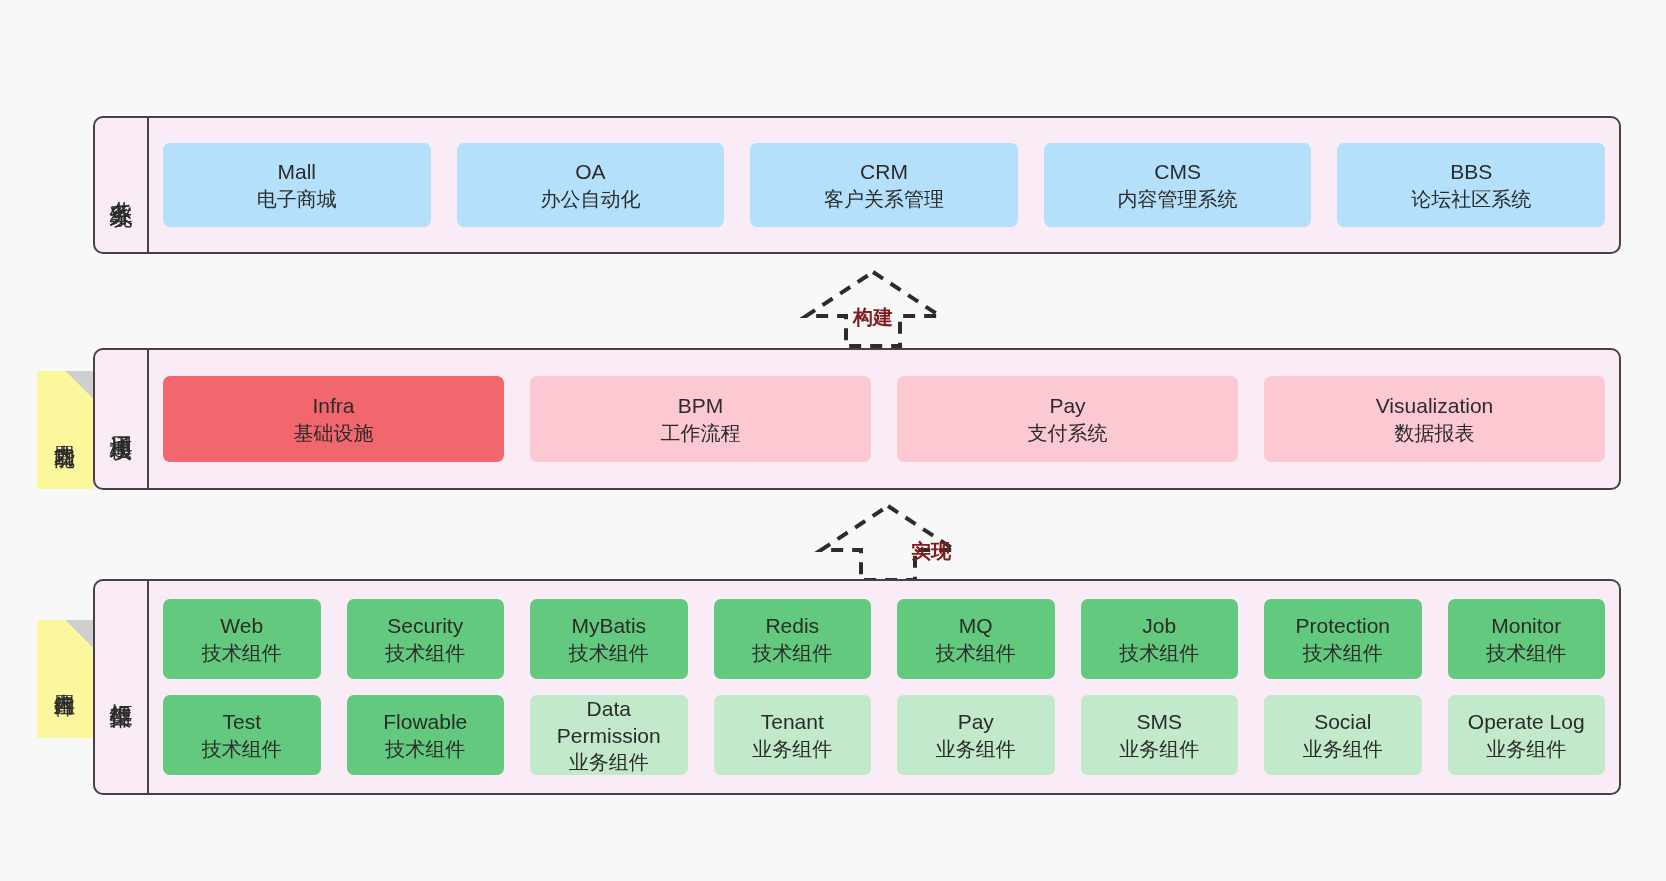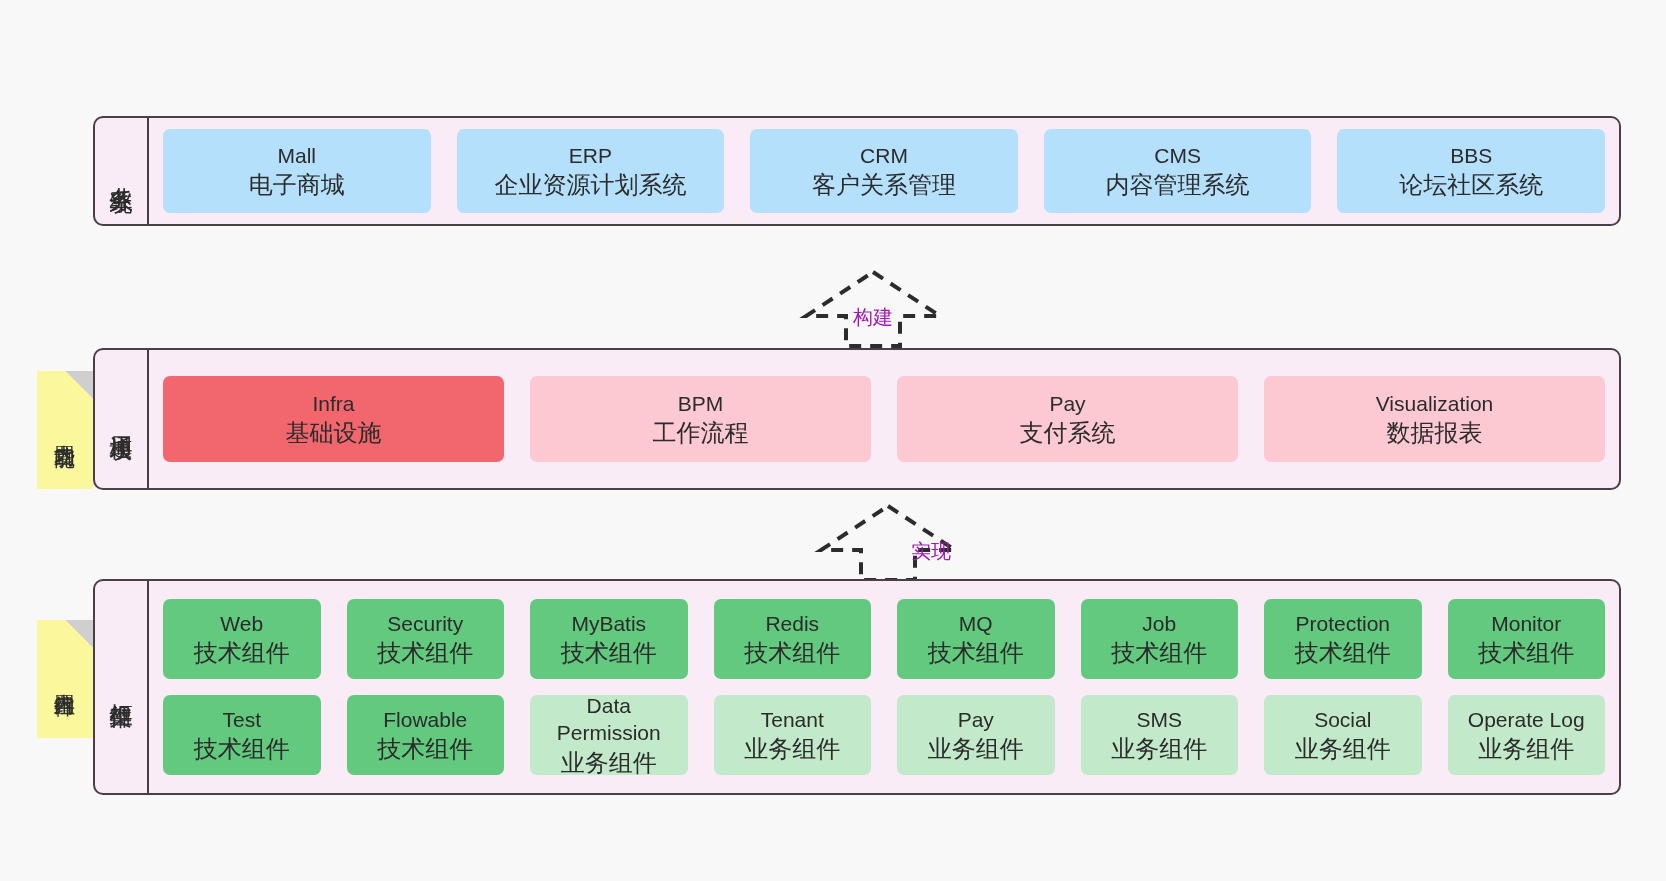--- a/index.html
+++ b/index.html
@@ -61,21 +61,21 @@
     display: flex;
     flex-direction: column;
     align-items: center;
     justify-content: center;
     text-align: center;
     color: #2b2b2b;
     line-height: 1.30;
     padding: 4px 6px;
   }
   .card .en { font-size: 21px; }
-  .card .cn { font-size: 24px; }
+  .card .cn { font-size: 20px; }
 
   .h-biz   { height: 84px; }
   .h-mod   { height: 86px; }
   .h-comp  { height: 80px; align-items: center; }
 
   
   .c-blue      { background: #b5e0fb; }
   .c-red       { background: #f2676d; }
   .c-pink      { background: #fcc9d2; }
   .c-green     { background: #63c97e; }
@@ -108,41 +108,42 @@
   
   .uml-arrow {
     position: absolute;
   }
   .uml-arrow svg { display: block; overflow: visible; }
   .uml-arrow .alabel {
     position: absolute;
     left: 50%;
     transform: translateX(-50%);
     font-size: 20px;
-    color: #a21caf;
+    color: #7f1d1d;
     background: transparent;
     white-space: nowrap;
+    font-weight: bold;
   }
 </style>
 </head>
 <body>
 
 <div class="canvas">
 
-  <div class="band" style="left:93px; top:116px; width:1528px; height:110px;">
+  <div class="band" style="left:93px; top:116px; width:1528px; height:138px;">
     <div class="band-title">业务系统</div>
     <div class="band-body">
       <div class="row">
         <div class="card h-biz c-blue">
           <span class="en">Mall</span>
           <span class="cn">电子商城</span>
         </div>
         <div class="card h-biz c-blue">
-          <span class="en">ERP</span>
-          <span class="cn">企业资源计划系统</span>
+          <span class="en">OA</span>
+          <span class="cn">办公自动化</span>
         </div>
         <div class="card h-biz c-blue">
           <span class="en">CRM</span>
           <span class="cn">客户关系管理</span>
         </div>
         <div class="card h-biz c-blue">
           <span class="en">CMS</span>
           <span class="cn">内容管理系统</span>
         </div>
         <div class="card h-biz c-blue">

